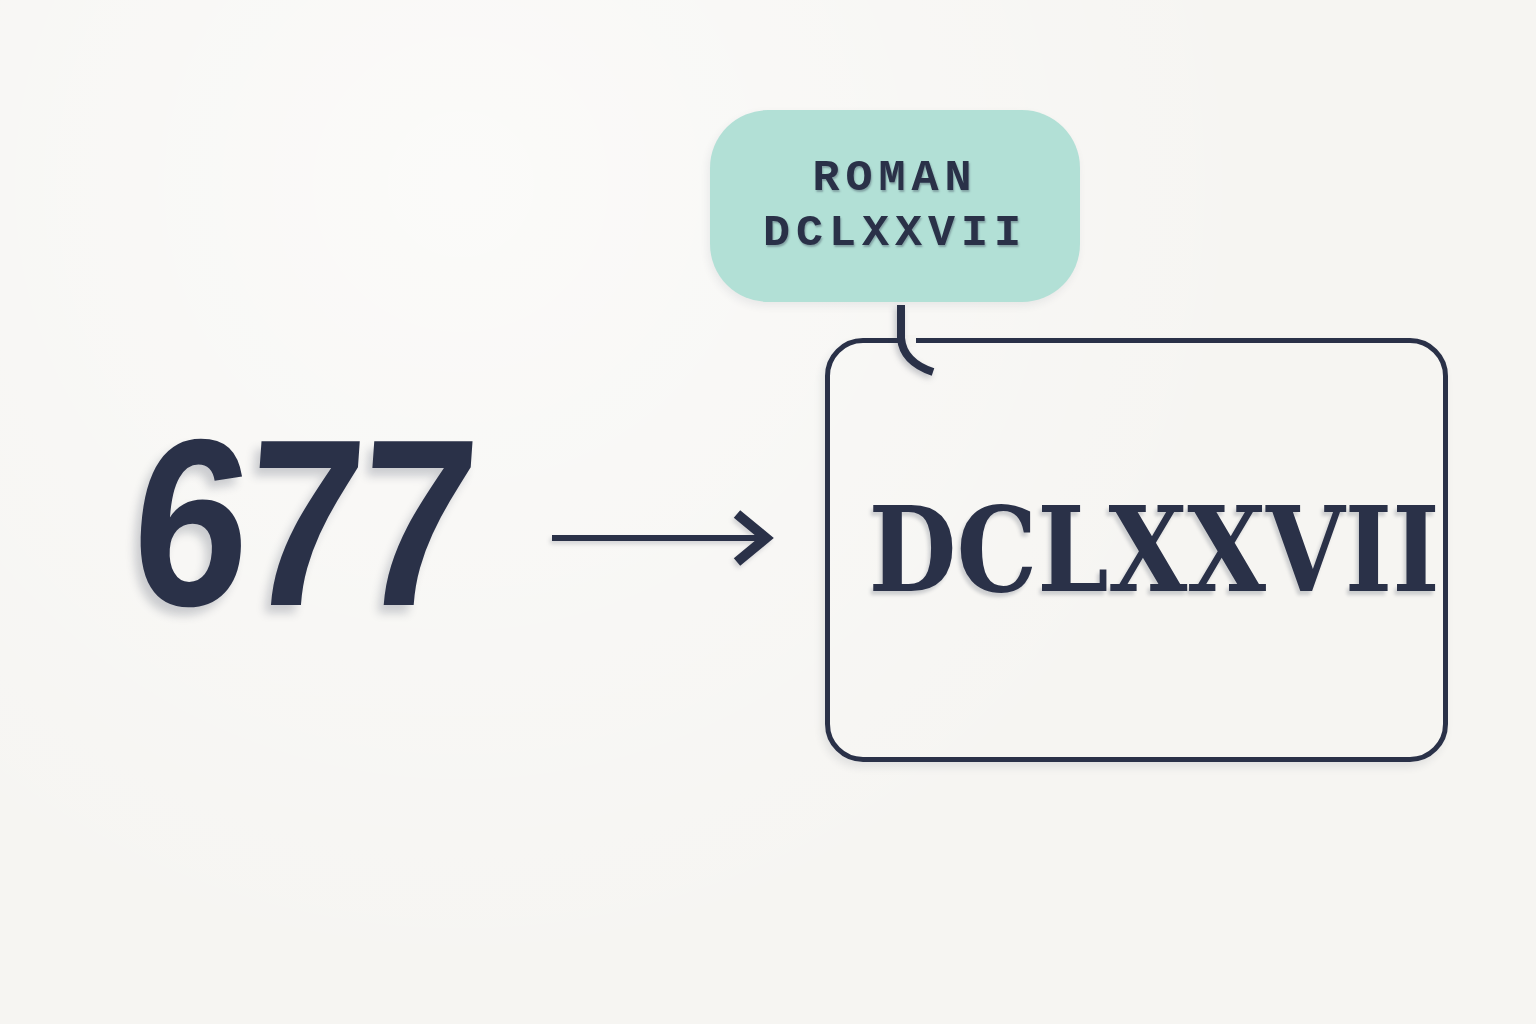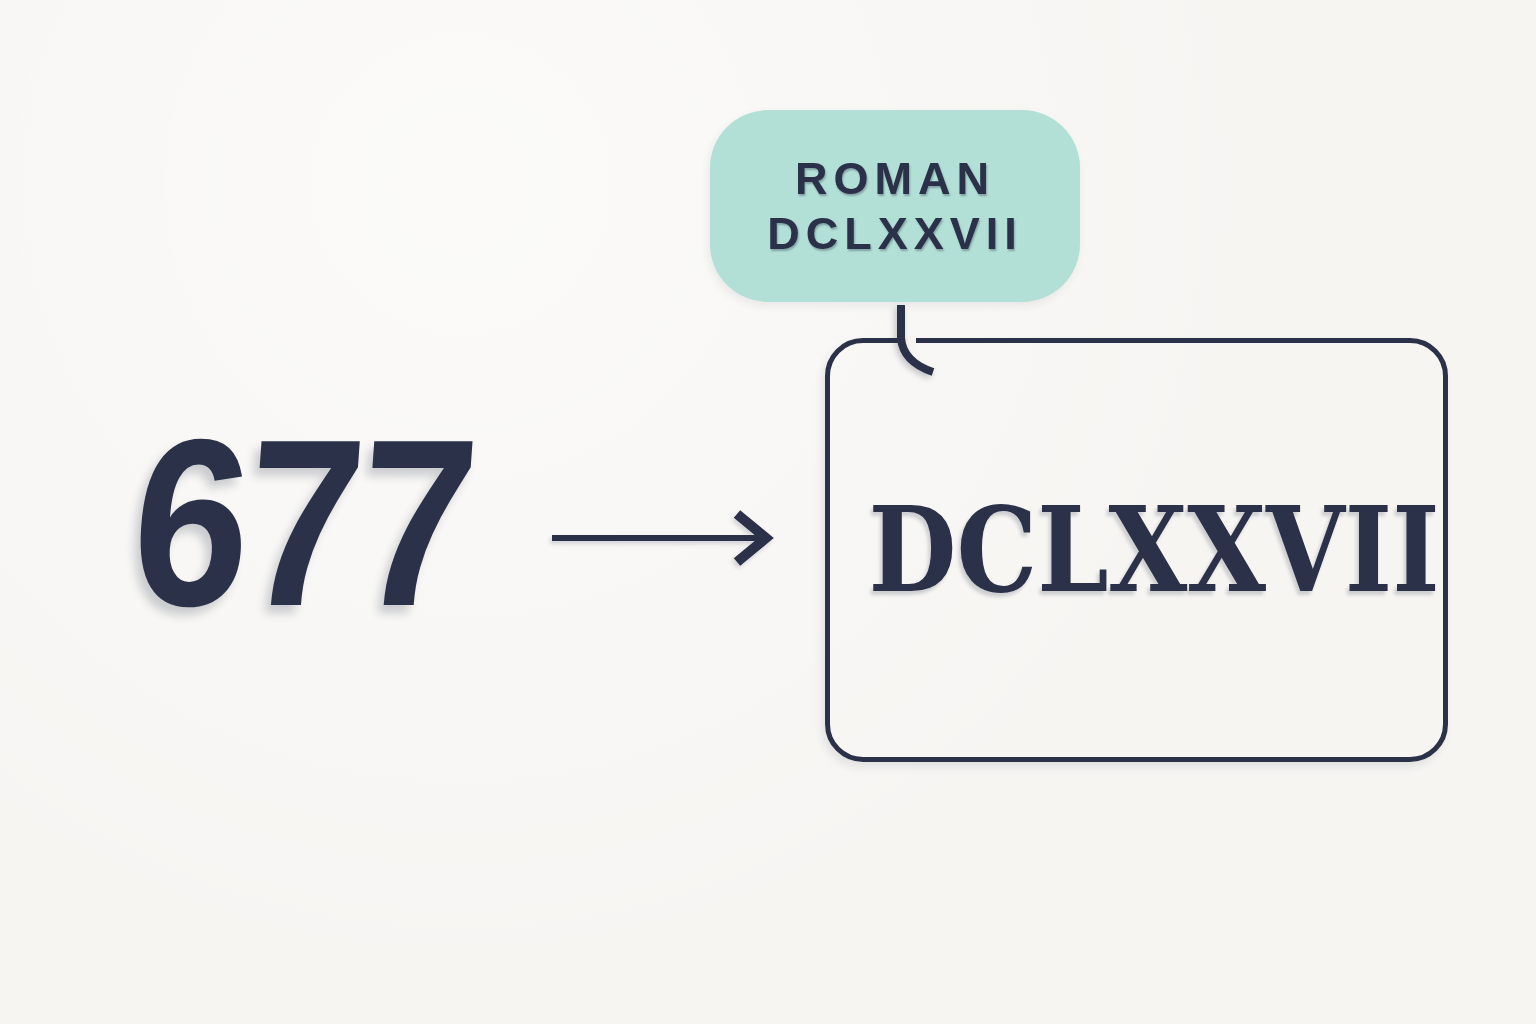--- a/index.html
+++ b/index.html
@@ -52,20 +52,21 @@
     width: 370px;
     height: 192px;
     background: var(--mint, #b2e0d6);
     border-radius: 58px;
     display: flex;
     flex-direction: column;
     align-items: center;
     justify-content: center;
     gap: 10px;
     box-shadow: -2px 4px 8px rgba(42,49,72,0.08);
+    font-family: Liberation Mono, monospace;
   }
   .system-badge .badge-line {
     font-size: 45px;
     line-height: 1;
     font-weight: 700;
     letter-spacing: 6px;
     color: var(--navy, #2a3148);
     text-shadow: 1px 2px 2px rgba(42,49,72,0.35);
     white-space: nowrap;
   }

